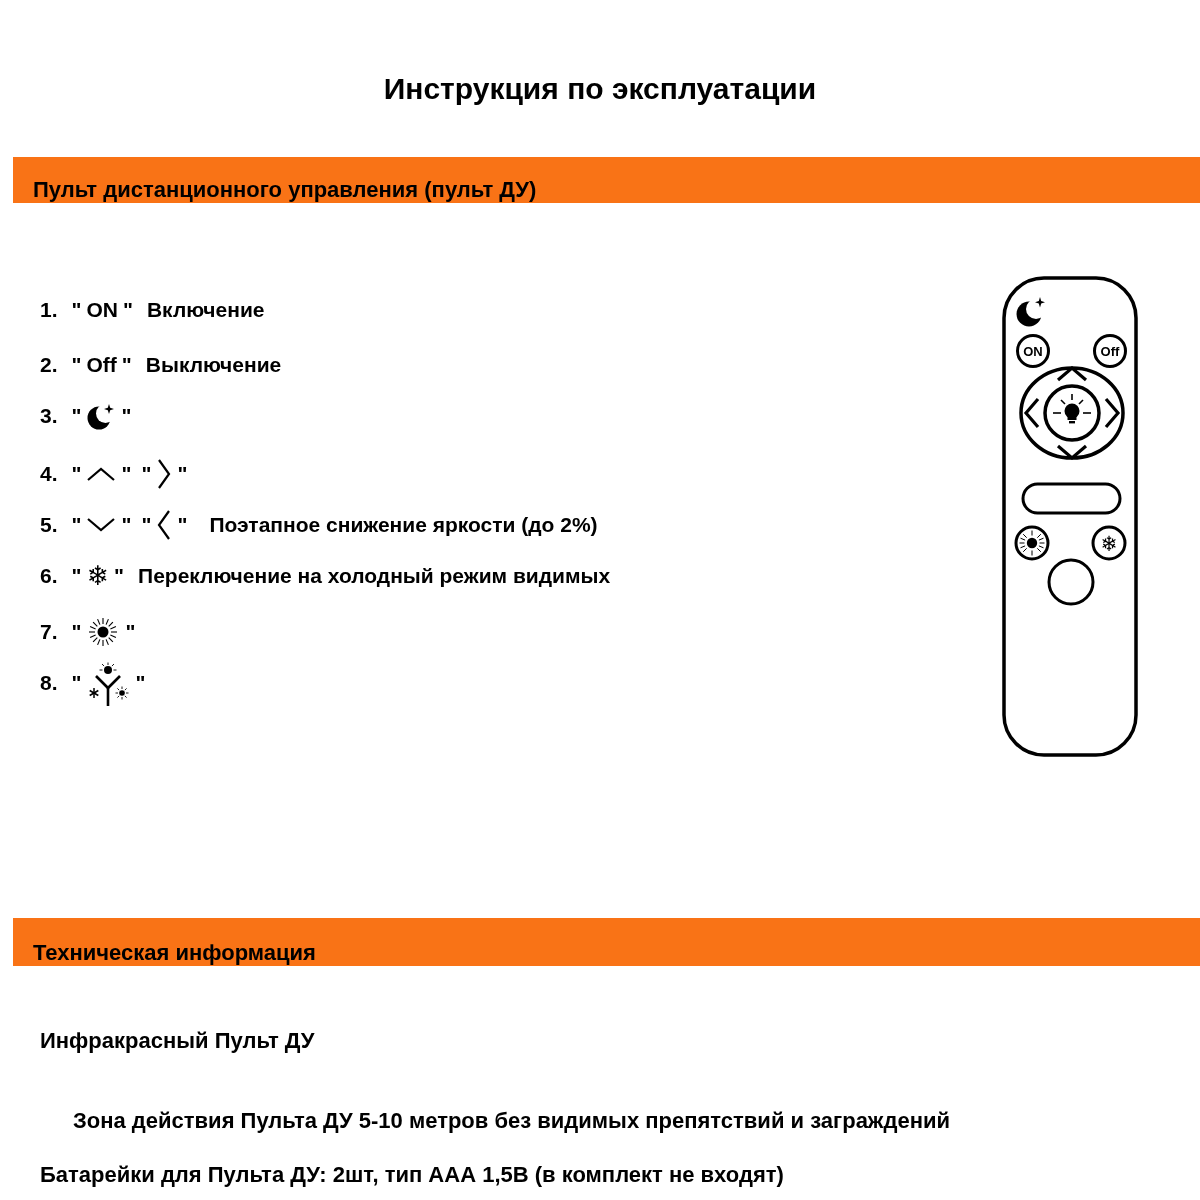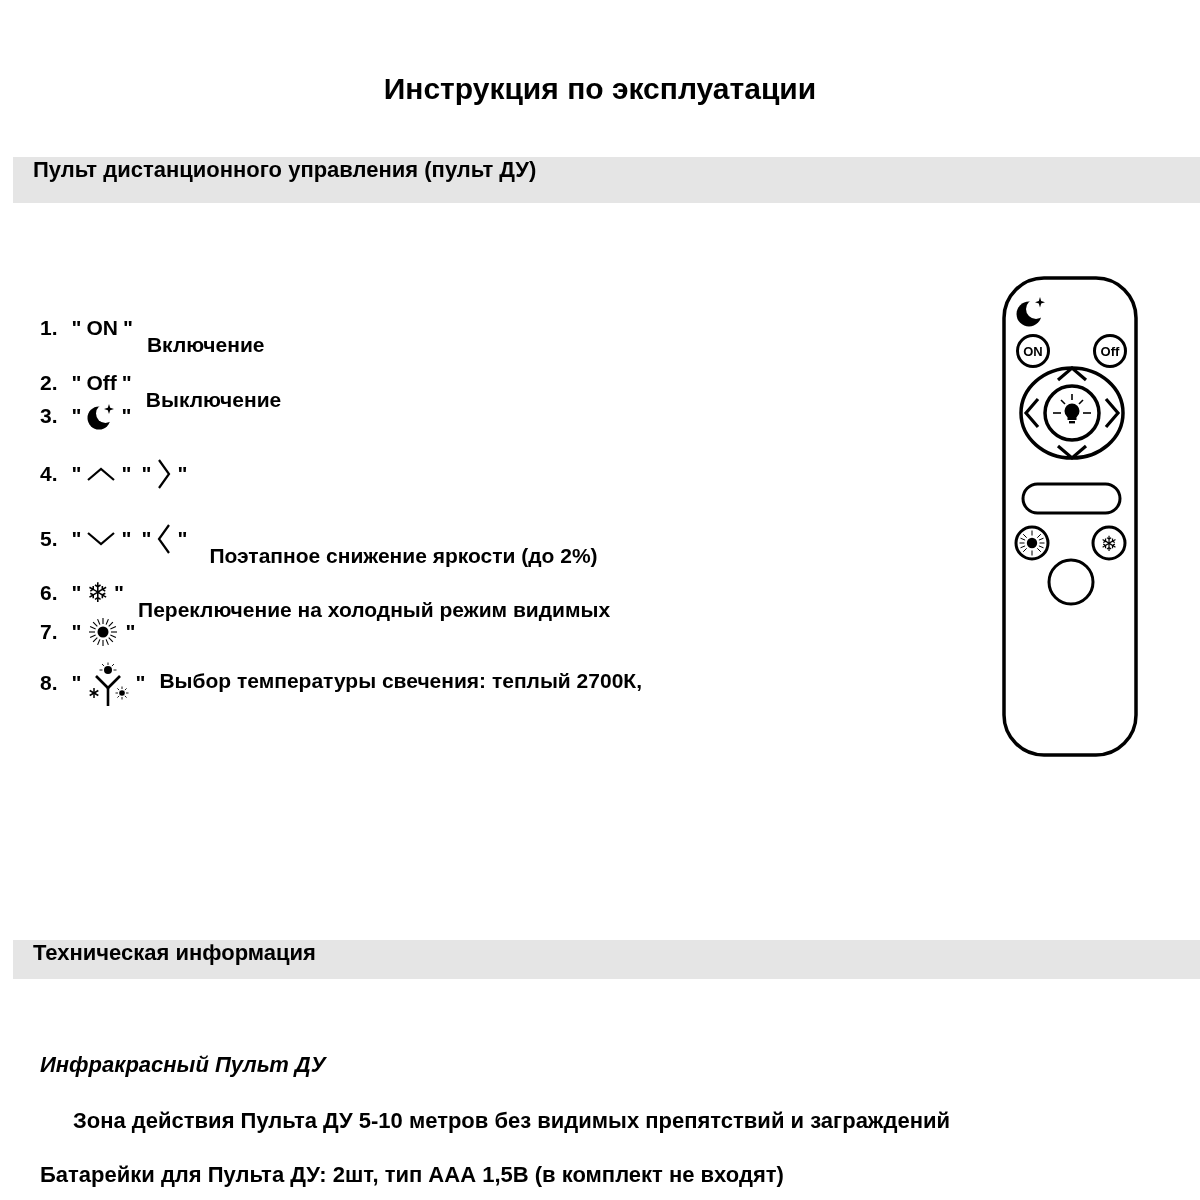--- a/index.html
+++ b/index.html
@@ -6,45 +6,45 @@
   body{
     width:1200px;height:1200px;position:relative;background:#fff;
     font-family:"Liberation Sans",sans-serif;font-weight:bold;color:#000;
     overflow:hidden;
   }
   .page-title{
     position:absolute;top:73px;left:0;width:1200px;text-align:center;
     font-size:30px;line-height:32px;
   }
   .bar{
-    position:absolute;left:13px;right:0;height:46px;background:#e5e5e5;
-    display:flex;align-items:flex-start;padding-left:20px;box-sizing:border-box;
+    position:absolute;left:13px;right:0;height:46px;background:#f97316;
+    display:flex;align-items:flex-end;padding-left:20px;box-sizing:border-box;
     font-size:22px;
   }
   .bar-remote{top:157px;}
-  .bar-tech{top:940px;height:39px;}
+  .bar-tech{top:918px;height:48px;}
   .item{
     position:absolute;left:40px;display:flex;align-items:center;
     font-size:21px;line-height:26px;white-space:nowrap;
   }
   .item .num{margin-right:9px;}
   .q{margin:0 5px;}
-  .item .text{margin-left:9px;margin-top:35px;}
+  .item .text{margin-left:9px;}
   .item .text-wide{margin-left:17px;}
   .icon-wrap{display:inline-flex;align-items:center;justify-content:center;}
   .icon-wrap svg{display:block;}
   .snowflake-glyph{
     font-family:"DejaVu Sans",sans-serif;font-size:27px;line-height:27px;
   }
   .item-8{align-items:flex-start;}
   .item-8 .num,.item-8 .q{line-height:30px;}
   .item-8 .icon-wrap{margin-top:-6px;}
   .item-8 .lines{margin-left:9px;line-height:33px;margin-top:-4px;}
   .tech-line{position:absolute;left:40px;font-size:22px;line-height:26px;}
-  .tl-0{top:1052px;font-style:italic;}
+  .tl-0{top:1028px;}
   .tl-1{top:1126px;margin-top:36px;}
   .tl-2{top:1108px;margin-left:33px;}
   .remote{position:absolute;left:1002px;top:276px;width:136px;height:481px;}
   svg line{stroke:#000;}
 </style>
 </head>
 <body>
 
 <div class="page-title">Инструкция по эксплуатации</div>
 
@@ -186,21 +186,20 @@
           <line x1="36" y1="35" x2="36" y2="37.5"></line>
         <line x1="38.8" y1="28.2" x2="40.6" y2="26.4"></line>
           <line x1="33.2" y1="28.2" x2="31.4" y2="26.4"></line>
         <line x1="38.8" y1="33.8" x2="40.6" y2="35.6"></line>
           <line x1="33.2" y1="33.8" x2="31.4" y2="35.6"></line>
       </g>
     </svg>
   </span>
   <span class="q">"</span>
   <div class="lines">
-    <div>Выбор температуры свечения: теплый 2700К,</div>
   </div>
 </div>
 
 <div class="remote">
   <svg width="136" height="481" viewBox="0 0 136 481">
     <rect x="2" y="2" width="132" height="477" rx="40" ry="40" fill="#fff" stroke="#000" stroke-width="3.5"></rect>
 
     <g>
       <circle cx="27" cy="38" r="12.5" fill="#000"></circle>
       <circle cx="34" cy="33" r="10" fill="#fff"></circle>

